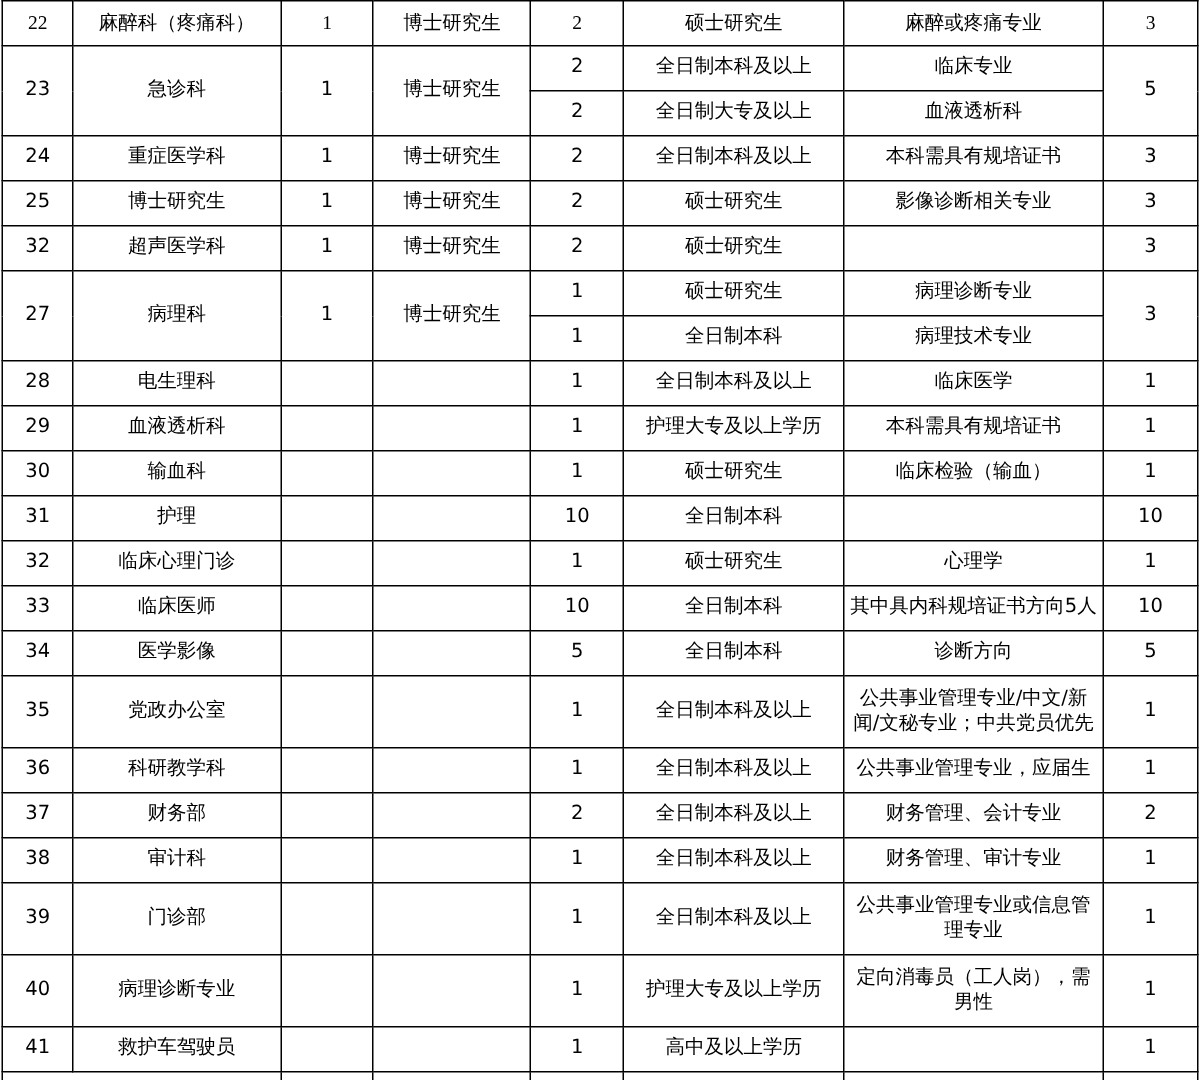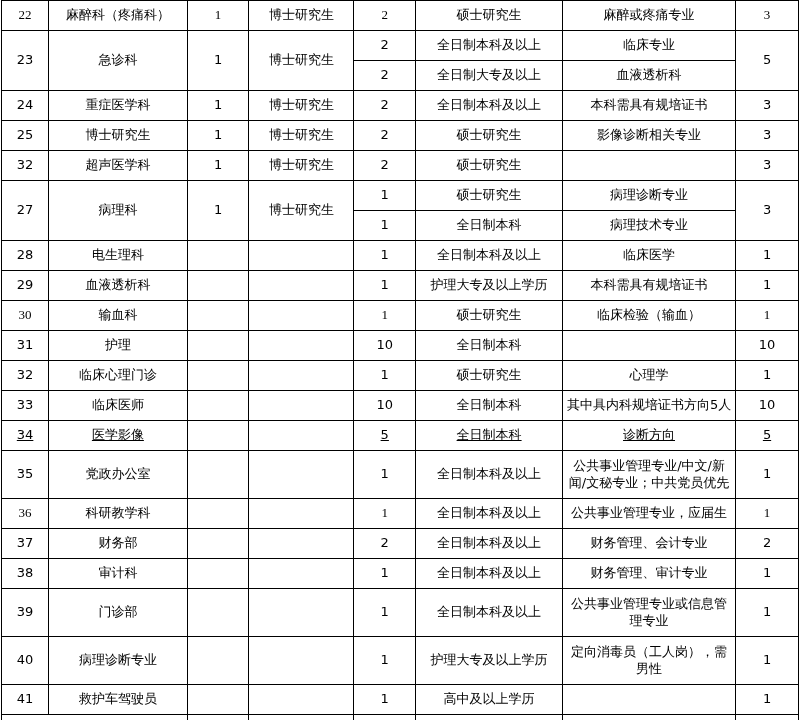--- a/index.html
+++ b/index.html
@@ -135,21 +135,21 @@
         <tr style="height: 30px;">
           <td class="c-no">29</td>
           <td class="c-dept">血液透析科</td>
           <td class="c-num1"></td>
           <td class="c-edu1"></td>
           <td class="c-num2">1</td>
           <td class="c-edu2 small">护理大专及以上学历</td>
           <td class="c-req small">本科需具有规培证书</td>
           <td class="c-total">1</td>
         </tr>
-        <tr style="height: 30px; font-family: Liberation Serif, serif;">
+        <tr style="height: 30px;">
           <td class="c-no">30</td>
           <td class="c-dept">输血科</td>
           <td class="c-num1"></td>
           <td class="c-edu1"></td>
           <td class="c-num2">1</td>
           <td class="c-edu2 small">硕士研究生</td>
           <td class="c-req small">临床检验（输血）</td>
           <td class="c-total">1</td>
         </tr>
         <tr style="height: 30px;">
@@ -175,41 +175,41 @@
         <tr style="height: 30px;">
           <td class="c-no">33</td>
           <td class="c-dept">临床医师</td>
           <td class="c-num1"></td>
           <td class="c-edu1"></td>
           <td class="c-num2">10</td>
           <td class="c-edu2 small">全日制本科</td>
           <td class="c-req small">其中具内科规培证书方向5人</td>
           <td class="c-total">10</td>
         </tr>
-        <tr style="height: 30px; text-decoration: underline;">
+        <tr style="height: 30px;">
           <td class="c-no">34</td>
           <td class="c-dept">医学影像</td>
           <td class="c-num1"></td>
           <td class="c-edu1"></td>
           <td class="c-num2">5</td>
           <td class="c-edu2 small">全日制本科</td>
           <td class="c-req small">诊断方向</td>
           <td class="c-total">5</td>
         </tr>
         <tr style="height: 48px; margin-top: 28px;">
           <td class="c-no">35</td>
           <td class="c-dept">党政办公室</td>
           <td class="c-num1"></td>
           <td class="c-edu1"></td>
           <td class="c-num2">1</td>
           <td class="c-edu2 small">全日制本科及以上</td>
           <td class="c-req small">公共事业管理专业/中文/新闻/文秘专业；中共党员优先</td>
           <td class="c-total">1</td>
         </tr>
-        <tr style="height: 30px; font-family: Liberation Serif, serif;">
+        <tr style="height: 30px;">
           <td class="c-no">36</td>
           <td class="c-dept">科研教学科</td>
           <td class="c-num1"></td>
           <td class="c-edu1"></td>
           <td class="c-num2">1</td>
           <td class="c-edu2 small">全日制本科及以上</td>
           <td class="c-req small">公共事业管理专业，应届生</td>
           <td class="c-total">1</td>
         </tr>
         <tr style="height: 30px;">

